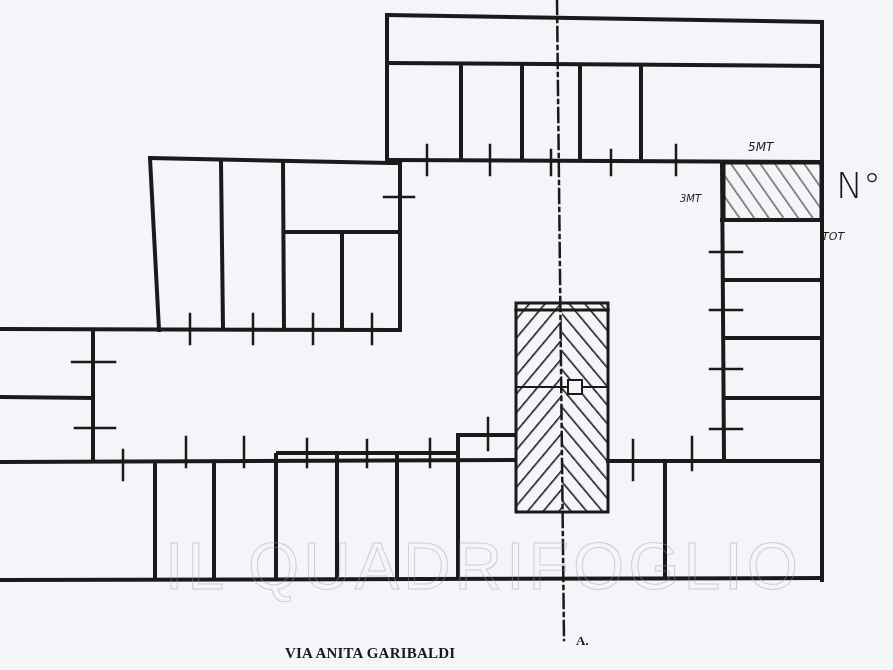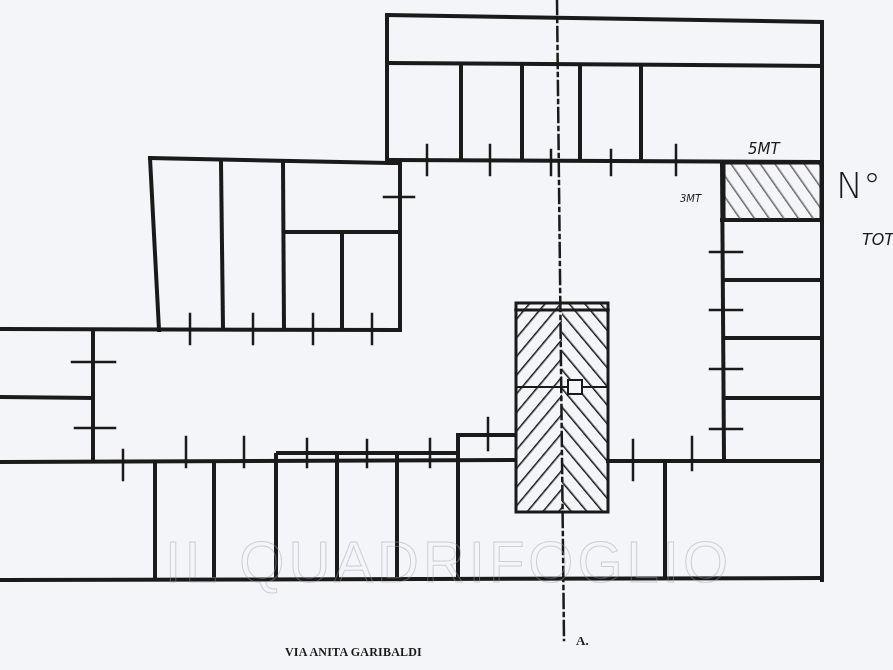--- a/index.html
+++ b/index.html
@@ -1,26 +1,26 @@
 <!DOCTYPE html>
 <html><head>
 <meta charset="utf-8">
 <style>
   html,body{margin:0;padding:0;background:#f4f5f8;}
   body{width:893px;height:670px;overflow:hidden;position:relative;font-family:"Liberation Serif",serif;}
   #plan{position:absolute;left:0;top:0;width:893px;height:670px;}
   .lbl{position:absolute;color:#1a1a1a;white-space:nowrap;}
   .hand{font-family:"DejaVu Sans",sans-serif;font-style:italic;}
-  #street{left:285px;top:645px;font-size:12px;font-weight:bold;letter-spacing:0.2px;font-family:"Liberation Serif",serif;}
+  #street{left:285px;top:645px;font-size:15px;font-weight:bold;letter-spacing:0.2px;font-family:"Liberation Serif",serif;}
   #section-a{left:576px;top:633px;font-size:13px;font-weight:bold;}
-  #dim5{left:748px;top:140px;font-size:15px;}
+  #dim5{left:748px;top:140px;font-size:12px;}
   #dim3{left:680px;top:193px;font-size:10px;}
   #num{left:836px;top:165px;font-size:36px;font-family:"DejaVu Sans",sans-serif;font-weight:300;}
-  #tot{left:862px;top:230px;font-size:16px;}
-  #watermark{position:absolute;left:165px;top:528px;font-size:58px;letter-spacing:4px;color:transparent;-webkit-text-stroke:1px rgba(160,160,170,0.45);font-family:"Liberation Sans",sans-serif;font-weight:300;}
+  #tot{left:822px;top:230px;font-size:11px;}
+  #watermark{position:absolute;left:165px;top:528px;font-size:66px;letter-spacing:4px;color:transparent;-webkit-text-stroke:1px rgba(160,160,170,0.45);font-family:"Liberation Sans",sans-serif;font-weight:300;}
 </style>
 </head>
 <body>
 
 <svg id="plan" viewBox="0 0 893 670" xmlns="http://www.w3.org/2000/svg">
   <defs>
     <pattern id="hatchGray" patternUnits="userSpaceOnUse" width="12" height="12" patternTransform="rotate(-35)">
       <line x1="0" y1="0" x2="0" y2="12" stroke="#666" stroke-width="3"></line>
     </pattern>
     <pattern id="chevL" patternUnits="userSpaceOnUse" width="12" height="12" patternTransform="rotate(40)">

